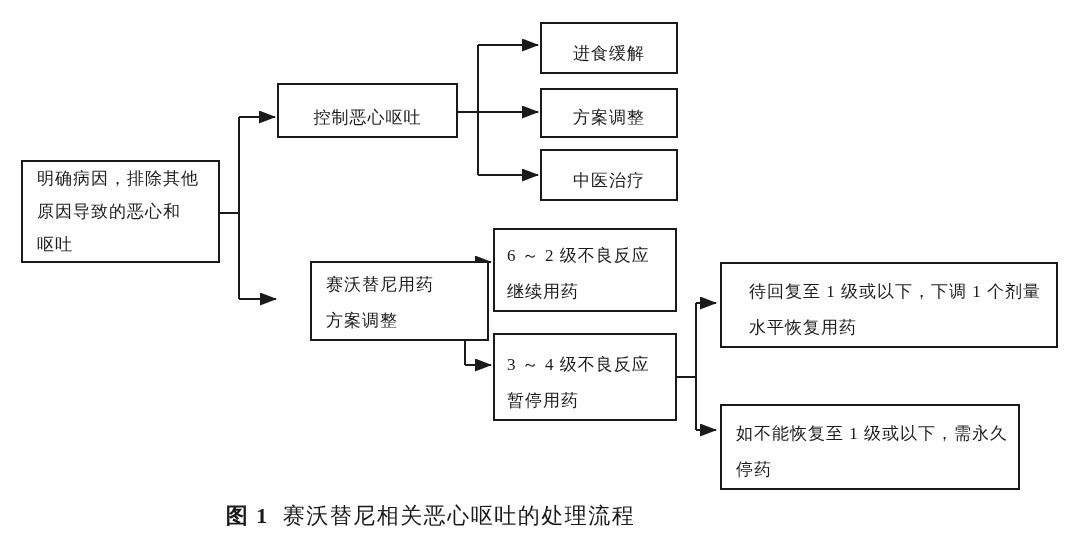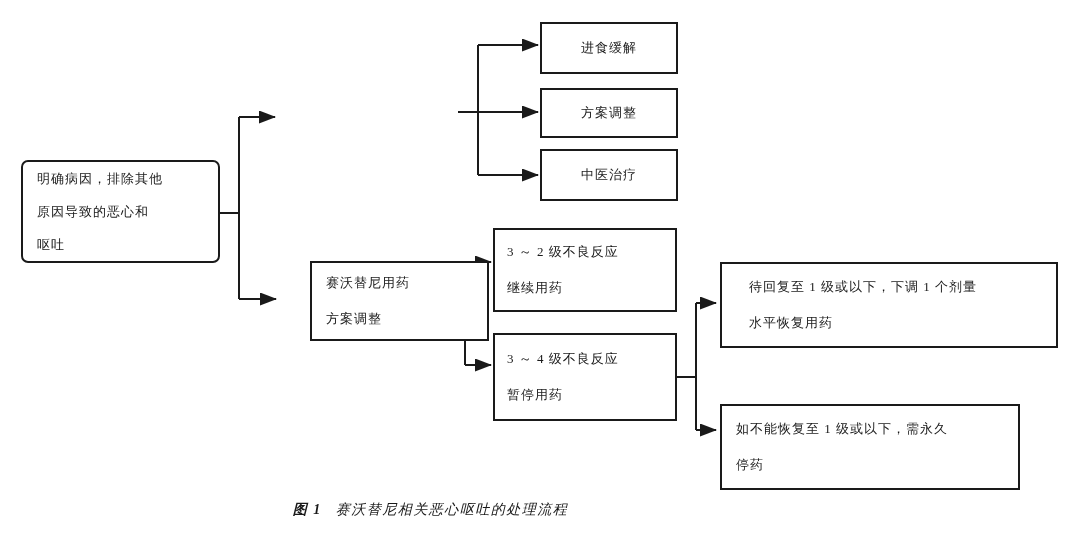--- a/index.html
+++ b/index.html
@@ -21,22 +21,22 @@
   .ln {
     fill: none;
     stroke: #1a1a1a;
     stroke-width: 2;
   }
   .node {
     position: absolute;
     border: 2px solid #1a1a1a;
     background: #ffffff;
     display: flex;
-    align-items: center;
-    font-size: 13px;
+    align-items: flex-end;
+    font-size: 17px;
     letter-spacing: 1px;
     line-height: 36px;
   }
   .node-center {
     justify-content: center;
     text-align: center;
     padding: 0 6px;
   }
   .node-left {
     justify-content: flex-start;
@@ -45,23 +45,22 @@
     padding-right: 8px;
   }
   .node-root { line-height: 33px; }
   .node-text { white-space: pre-line; }
   .caption {
     position: absolute;
     left: 0;
     width: 861px;
     top: 501px;
     text-align: center;
-    font-size: 14px;
+    font-size: 22px;
     letter-spacing: 1.5px;
-    font-style: italic;
   }
   .caption-label {
     font-weight: bold;
     margin-right: 14px;
   }
 </style>
 </head>
 <body>
 
 <div class="figure">
@@ -87,46 +86,49 @@
     <path class="ln" d="M465 262 V365"></path>
     <path class="ln" d="M465 262 H491" marker-end="url(#arrow)"></path>
     <path class="ln" d="M465 365 H491" marker-end="url(#arrow)"></path>
 
     <path class="ln" d="M677 377 H696"></path>
     <path class="ln" d="M696 303 V430"></path>
     <path class="ln" d="M696 303 H716" marker-end="url(#arrow)"></path>
     <path class="ln" d="M696 430 H716" marker-end="url(#arrow)"></path>
   </svg>
 
-  <div class="node node-left node-root" style="left:21px; top:160px; width:199px; height:103px;border-radius:7px;">
+  <div class="node node-left node-root" style="left:21px; top:160px; width:199px; height:103px;">
     <span class="node-text">明确病因，排除其他
 原因导致的恶心和
 呕吐</span>
   </div>
 
+  <div class="node node-center" style="left:277px; top:83px; width:181px; height:55px;">
+    <span class="node-text">控制恶心呕吐</span>
+  </div>
 
   <div class="node node-center" style="left:540px; top:22px; width:138px; height:52px;">
     <span class="node-text">进食缓解</span>
   </div>
 
   <div class="node node-center" style="left:540px; top:88px; width:138px; height:50px;">
     <span class="node-text">方案调整</span>
   </div>
 
   <div class="node node-center" style="left:540px; top:149px; width:138px; height:52px;">
     <span class="node-text">中医治疗</span>
   </div>
 
   <div class="node node-left" style="left:278px; top:261px; width:179px; height:80px;margin-left:32px;">
     <span class="node-text">赛沃替尼用药
 方案调整</span>
   </div>
 
   <div class="node node-left" style="left:493px; top:228px; width:184px; height:84px; padding-left:12px;">
-    <span class="node-text">3 ～ 2 级不良反应
+    <span class="node-text">6 ～ 2 级不良反应
 继续用药</span>
   </div>
 
   <div class="node node-left" style="left:493px; top:333px; width:184px; height:88px; padding-left:12px;">
     <span class="node-text">3 ～ 4 级不良反应
 暂停用药</span>
   </div>
 
   <div class="node node-left" style="left:720px; top:262px; width:338px; height:86px;padding-left:27px;">
     <span class="node-text">待回复至 1 级或以下，下调 1 个剂量

